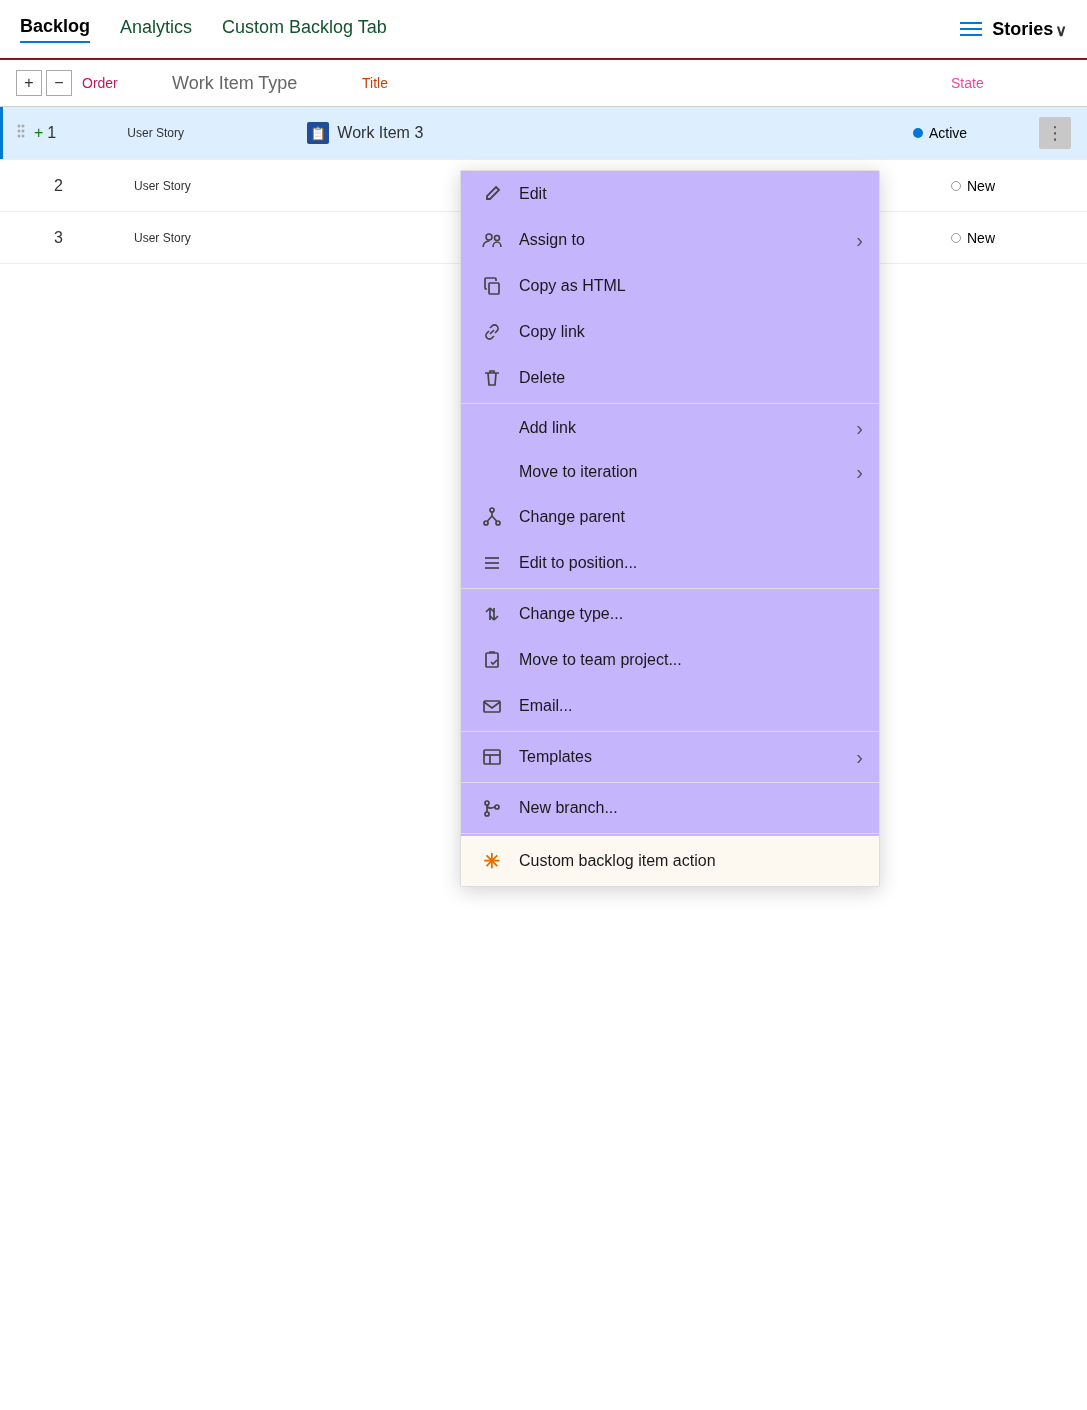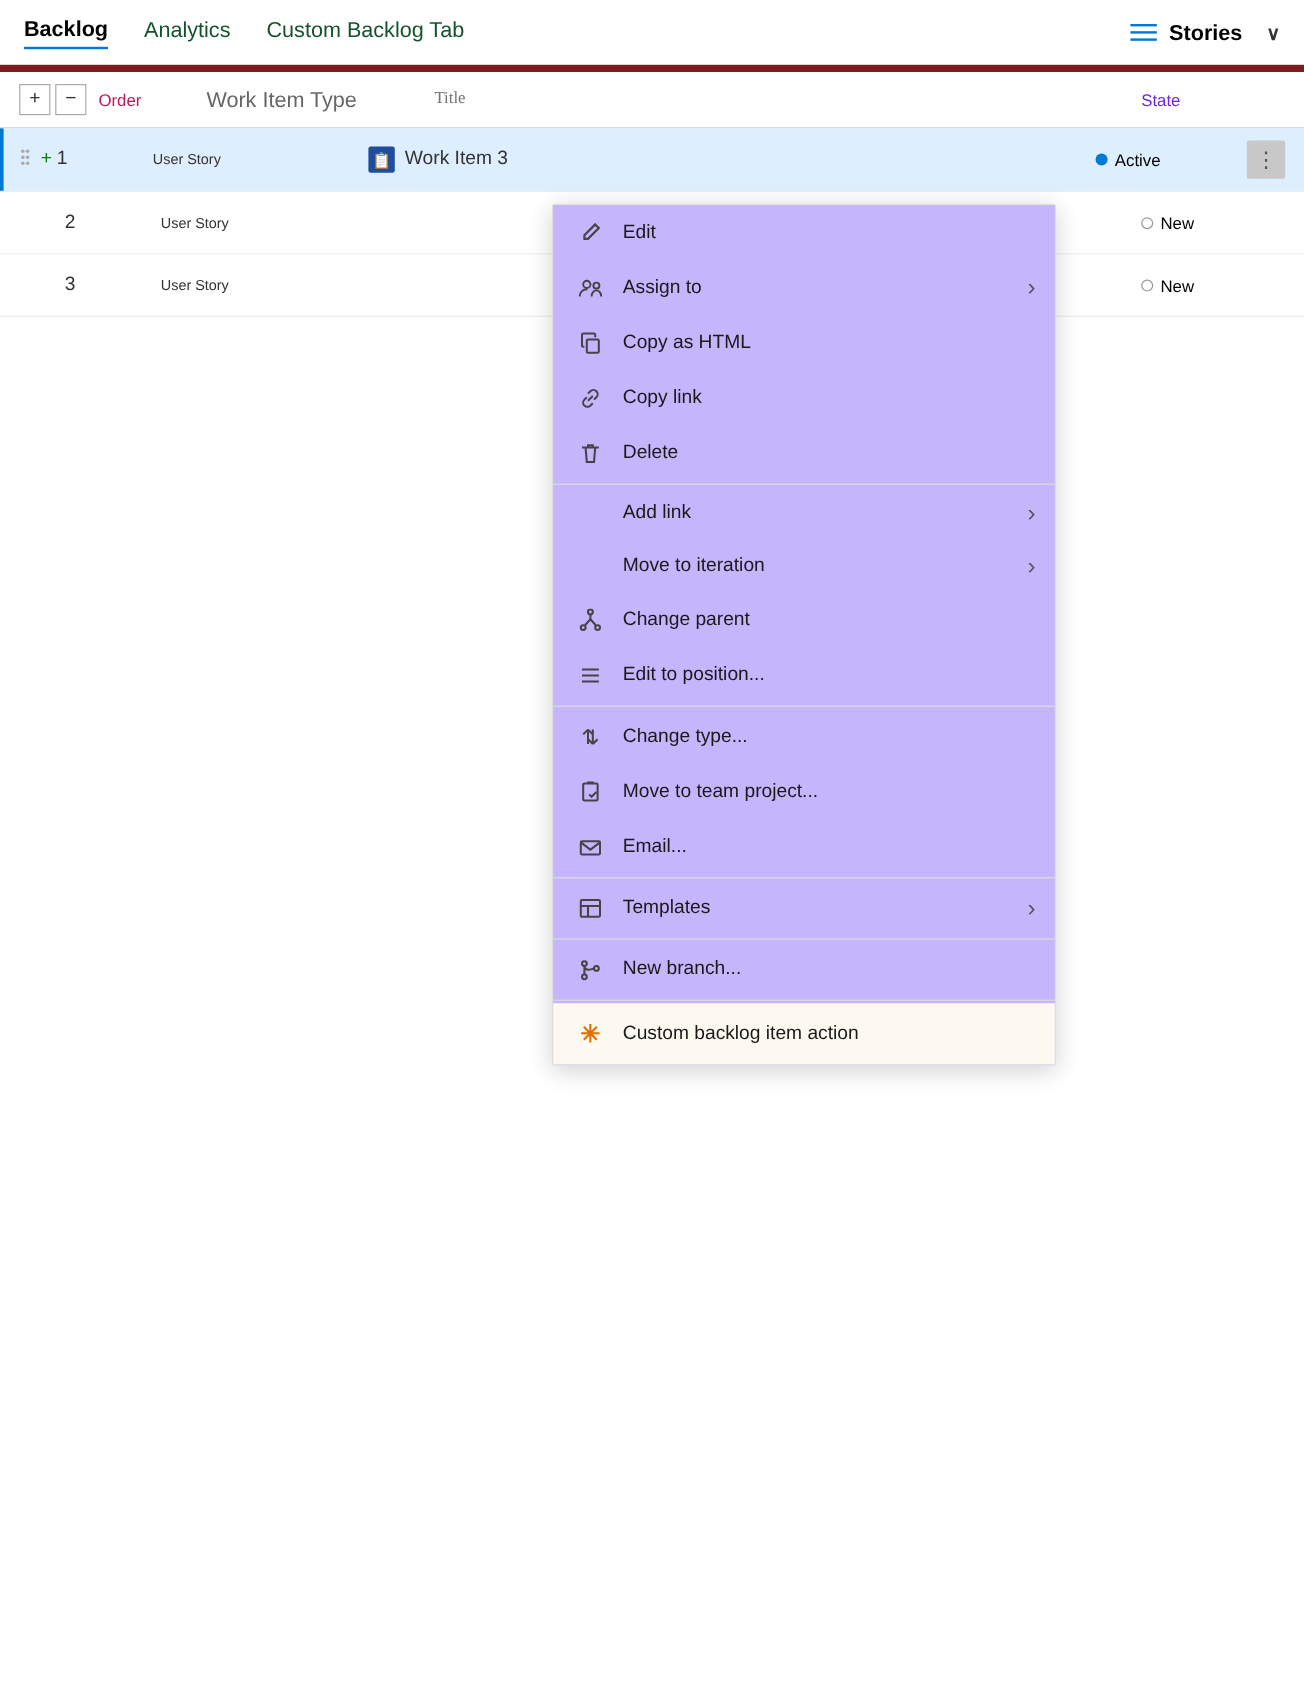--- a/index.html
+++ b/index.html
@@ -10,21 +10,21 @@
       min-height: 1410px;
       overflow-x: hidden;
     }
 
     
     .top-nav {
       display: flex;
       align-items: center;
       padding: 0 20px;
       height: 60px;
-      border-bottom: 6px solid #7f1d1d;
+      border-bottom: 2px solid #7f1d1d;
       gap: 30px;
     }
     .nav-item {
       font-size: 18px;
       color: #14532d;
       cursor: pointer;
       padding-bottom: 4px;
     }
     .nav-item.active {
       color: #000;
@@ -45,21 +45,21 @@
     }
     .hamburger span {
       display: block;
       width: 22px;
       height: 2px;
       background: #0078d4;
     }
     .stories-btn {
       display: flex;
       align-items: flex-end;
-      gap: 20px;
+      gap: 2px;
       font-size: 18px;
       font-weight: 600;
       cursor: pointer;
     }
     .chevron-down {
       font-size: 16px;
       color: #333;
     }
 
     
@@ -84,22 +84,22 @@
       background: #fff;
       cursor: pointer;
       font-size: 16px;
       display: flex;
       align-items: center;
       justify-content: center;
       color: #333;
     }
     .col-order { width: 80px; color: #be185d; font-size: 14px; }
     .col-type { width: 180px; color: #666; font-size: 18px; }
-    .col-title { flex: 1; color: #737373; font-size: 14px; font-family: Liberation Serif, serif; }
-    .col-state { width: 120px; color: #6d28d9; font-size: 14px; text-align: left; }
+    .col-title { flex: 1; color: #c2410c; font-size: 14px; }
+    .col-state { width: 120px; color: #ec4899; font-size: 14px; text-align: left; }
 
     .table-row {
       display: flex;
       align-items: center;
       padding: 10px 16px;
       border-bottom: 1px solid #eee;
       position: relative;
       min-height: 52px;
     }
     .table-row.selected {

